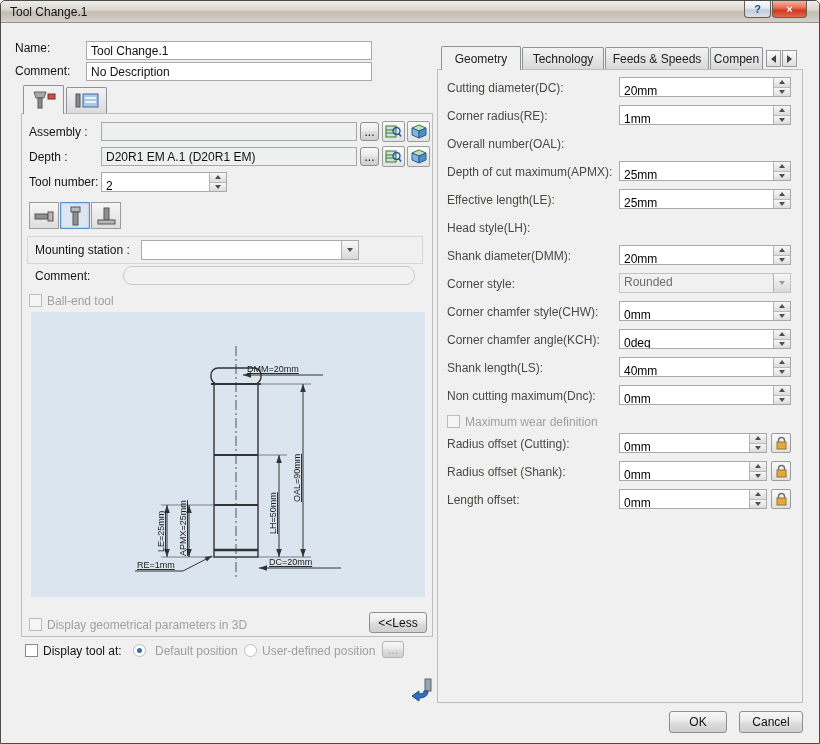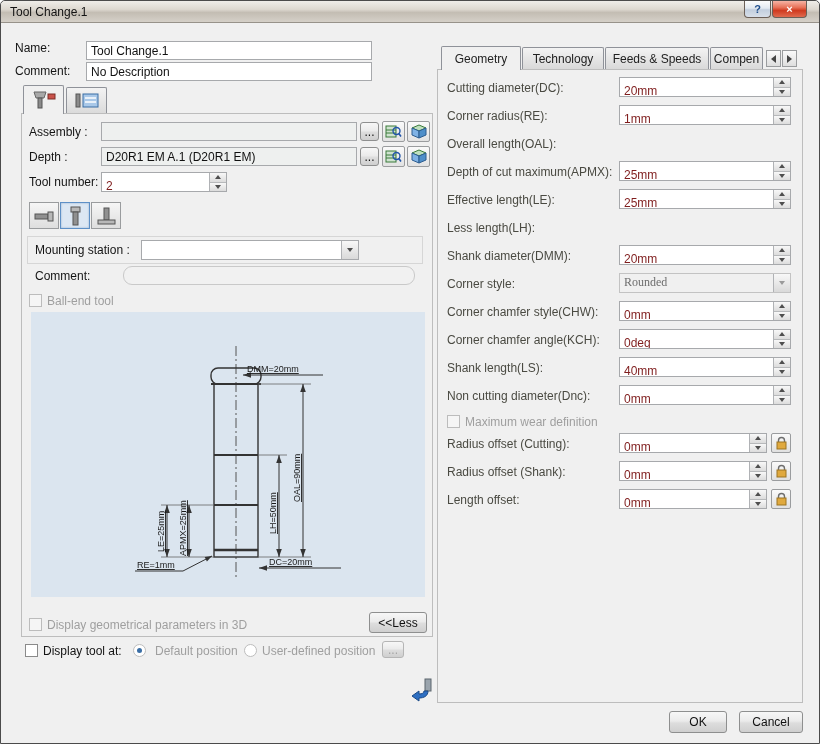--- a/index.html
+++ b/index.html
@@ -29,33 +29,33 @@
   input.tb { border:1px solid #a7a9ac; background:#fff; font:12px "Liberation Sans",sans-serif;
     padding:0 4px; color:#111; }
   input.tb.ro { background:#eef0ef; }
 
   .frame { position:absolute; border:1px solid #bdbdbd; background:transparent; }
 
   
   .spin { position:absolute; left:618px; width:172px; height:20px; border:1px solid #a7a9ac;
     background:#fff; display:flex; }
   .spin input { flex:1; min-width:0; border:none; outline:none; background:transparent;
-    font:12px "Liberation Sans",sans-serif; padding:0 4px; color:#7f1d1d;margin-top:8px; }
+    font:12px "Liberation Sans",sans-serif; padding:0 4px; color:#000000;margin-top:8px; }
   .sbs { width:17px; display:flex; flex-direction:column; border-left:1px solid #b0b2b5; }
   .sb { flex:1; background:linear-gradient(#f8f8f8,#dcdcdc); display:flex; align-items:center;
     justify-content:center; cursor:default; }
   .sb + .sb { border-top:1px solid #b7b9bb; }
   .tu { width:0; height:0; border-left:3px solid transparent; border-right:3px solid transparent;
     border-bottom:4px solid #4e4e4e; }
   .td { width:0; height:0; border-left:3px solid transparent; border-right:3px solid transparent;
     border-top:4px solid #4e4e4e; }
 
   
   .combo { position:absolute; height:20px; border:1px solid #a7a9ac; background:#fff; display:flex; }
-  .combo .val { flex:1; font-size:12px; color:#111; padding:1px 4px; overflow:hidden;font-family:Liberation Serif, serif; }
+  .combo .val { flex:1; font-size:12px; color:#111; padding:1px 4px; overflow:hidden; }
   .combo .drop { width:17px; border-left:1px solid #b0b2b5;
     background:linear-gradient(#f8f8f8,#d9d9d9); display:flex; align-items:center; justify-content:center; }
   .combo.dis { background:#f0f0f0; border-color:#c3c3c3; }
   .combo.dis .val { color:#6d6d6d; }
 
   
   .btn { position:absolute; border:1px solid #8e8f8f; border-radius:3px; font-size:12px; color:#111;
     background:linear-gradient(#f7f7f7, #ebebeb 45%, #dddddd 55%, #cfcfcf);
     display:flex; align-items:center; justify-content:center; cursor:default; }
   .btn.dis { color:#a5a5a5; border-color:#b5b5b5; }
@@ -334,21 +334,21 @@
     <div class="sbs">
         <div class="sb">
           <i class="tu"></i>
         </div>
         <div class="sb">
           <i class="td"></i>
         </div>
       </div>
   </div>
 
-  <div class="rp-lbl" style="top:136px">Overall length(OAL):</div>
+  <div class="rp-lbl" style="top:136px">Overall number(OAL):</div>
 
   <div class="rp-lbl" style="top:164px">Depth of cut maximum(APMX):</div>
   <div class="spin" style="top:160px">
     <input value="25mm" style="">
     <div class="sbs">
         <div class="sb">
           <i class="tu"></i>
         </div>
         <div class="sb">
           <i class="td"></i>
@@ -362,21 +362,21 @@
     <div class="sbs">
         <div class="sb">
           <i class="tu"></i>
         </div>
         <div class="sb">
           <i class="td"></i>
         </div>
       </div>
   </div>
 
-  <div class="rp-lbl" style="top:220px">Less length(LH):</div>
+  <div class="rp-lbl" style="top:220px">Head style(LH):</div>
 
   <div class="rp-lbl" style="top:248px">Shank diameter(DMM):</div>
   <div class="spin" style="top:244px">
     <input value="20mm" style="">
     <div class="sbs">
         <div class="sb">
           <i class="tu"></i>
         </div>
         <div class="sb">
           <i class="td"></i>
@@ -424,21 +424,21 @@
     <div class="sbs">
         <div class="sb">
           <i class="tu"></i>
         </div>
         <div class="sb">
           <i class="td"></i>
         </div>
       </div>
   </div>
 
-  <div class="rp-lbl" style="top:388px">Non cutting diameter(Dnc):</div>
+  <div class="rp-lbl" style="top:388px">Non cutting maximum(Dnc):</div>
   <div class="spin" style="top:384px">
     <input value="0mm" style="">
     <div class="sbs">
         <div class="sb">
           <i class="tu"></i>
         </div>
         <div class="sb">
           <i class="td"></i>
         </div>
       </div>

